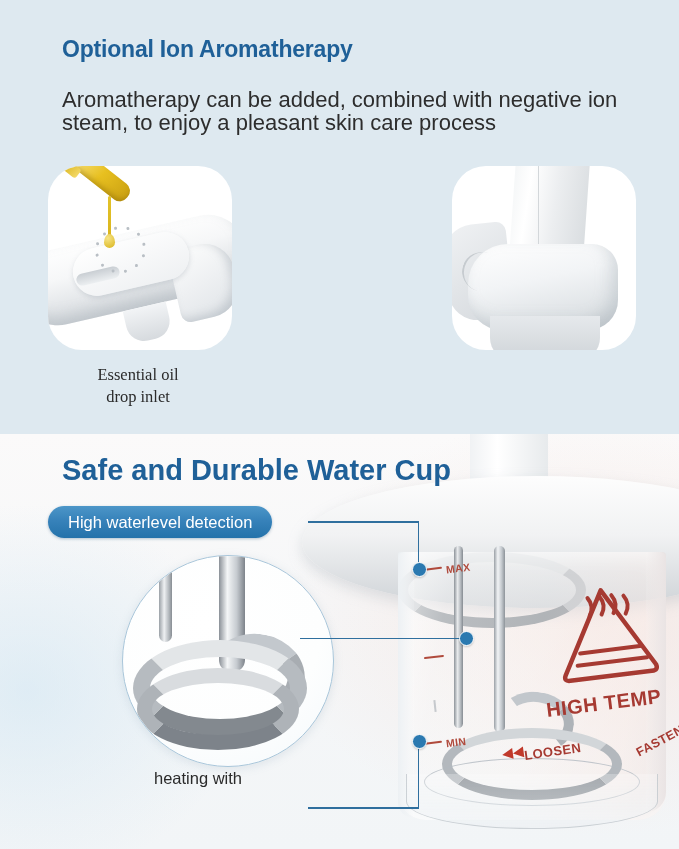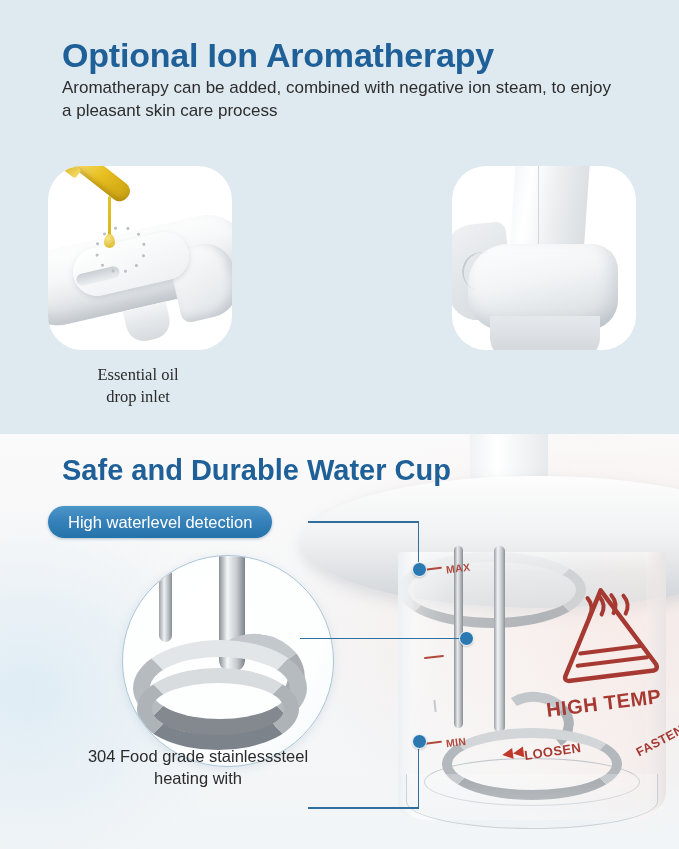--- a/index.html
+++ b/index.html
@@ -10,26 +10,26 @@
   }
   .page{position:relative;width:679px;height:849px;overflow:hidden;}
 
   
   .section-top{
     position:absolute;left:0;top:0;width:679px;height:434px;
     background:#dee9f0;
   }
   .top-title{
     position:absolute;left:62px;top:36px;
-    font-size:34px;font-weight:bold;color:#1f6098;
+    font-size:23px;font-weight:bold;color:#1f6098;
     letter-spacing:-0.2px;white-space:nowrap;
   }
   .top-sub{
-    position:absolute;left:62px;top:76px;width:560px;
-    font-size:17px;line-height:23px;color:#2d2d2d;
+    position:absolute;left:62px;top:88px;width:560px;
+    font-size:22px;line-height:23px;color:#2d2d2d;
   }
 
   .cards{position:absolute;left:0;top:166px;width:679px;height:250px;}
   .card{position:absolute;top:0;width:194px;}
   .card.c1{left:48px;}
   .card.c2{left:248px;}
   .card.c3{left:452px;}
   .thumb{
     position:relative;width:184px;height:184px;border-radius:34px;
     background:#ffffff;overflow:hidden;
@@ -497,19 +497,19 @@
   <div class="mag">
     <div class="m-tube-b"></div>
     <div class="m-tube-a"></div>
     <div class="m-link"></div>
     <div class="m-coil1"></div>
     <div class="m-coil2"></div>
   </div>
 
   <div style="position:absolute;left:18px;top:745px;width:360px;text-align:center;
               font-size:16.5px;line-height:22px;color:#2b2b2b;z-index:9;">
-    <span>304 Food grade stainlesssteel</span><br>
+    <br>
     <span>heating with</span>
   </div>
 
   <div class="pill high">High waterlevel detection</div>
 
 </div>
 
 </body></html>

